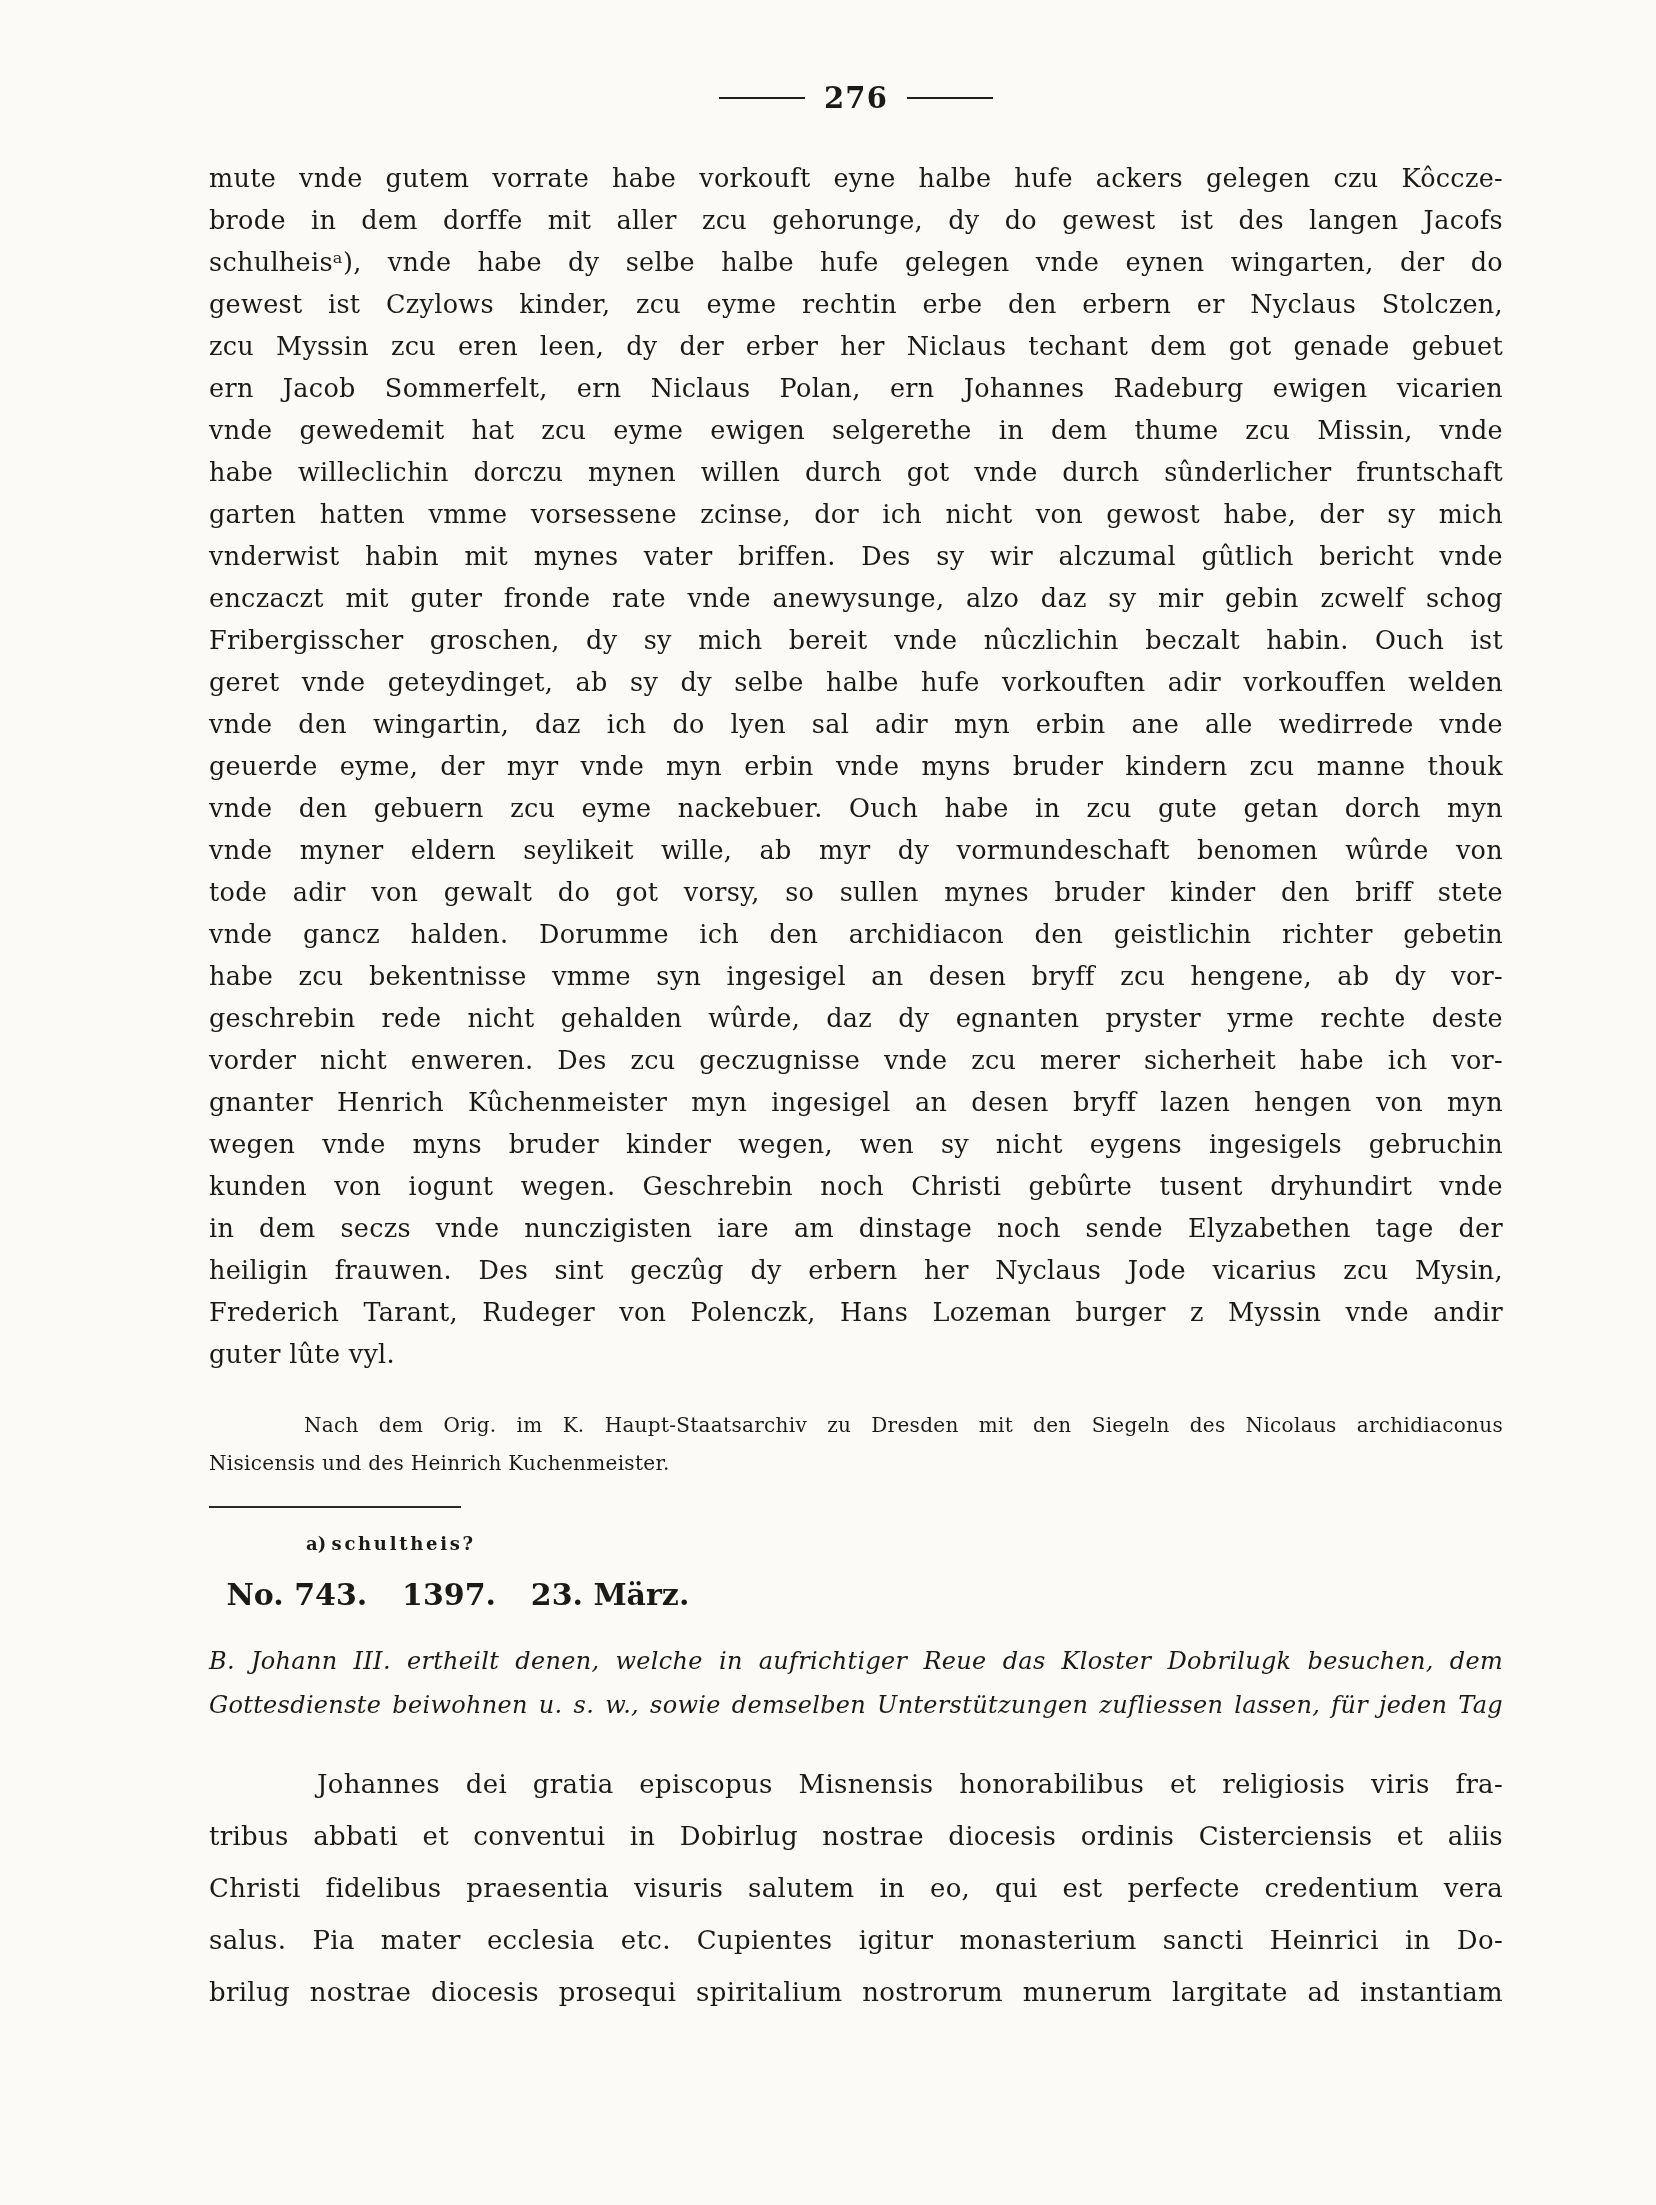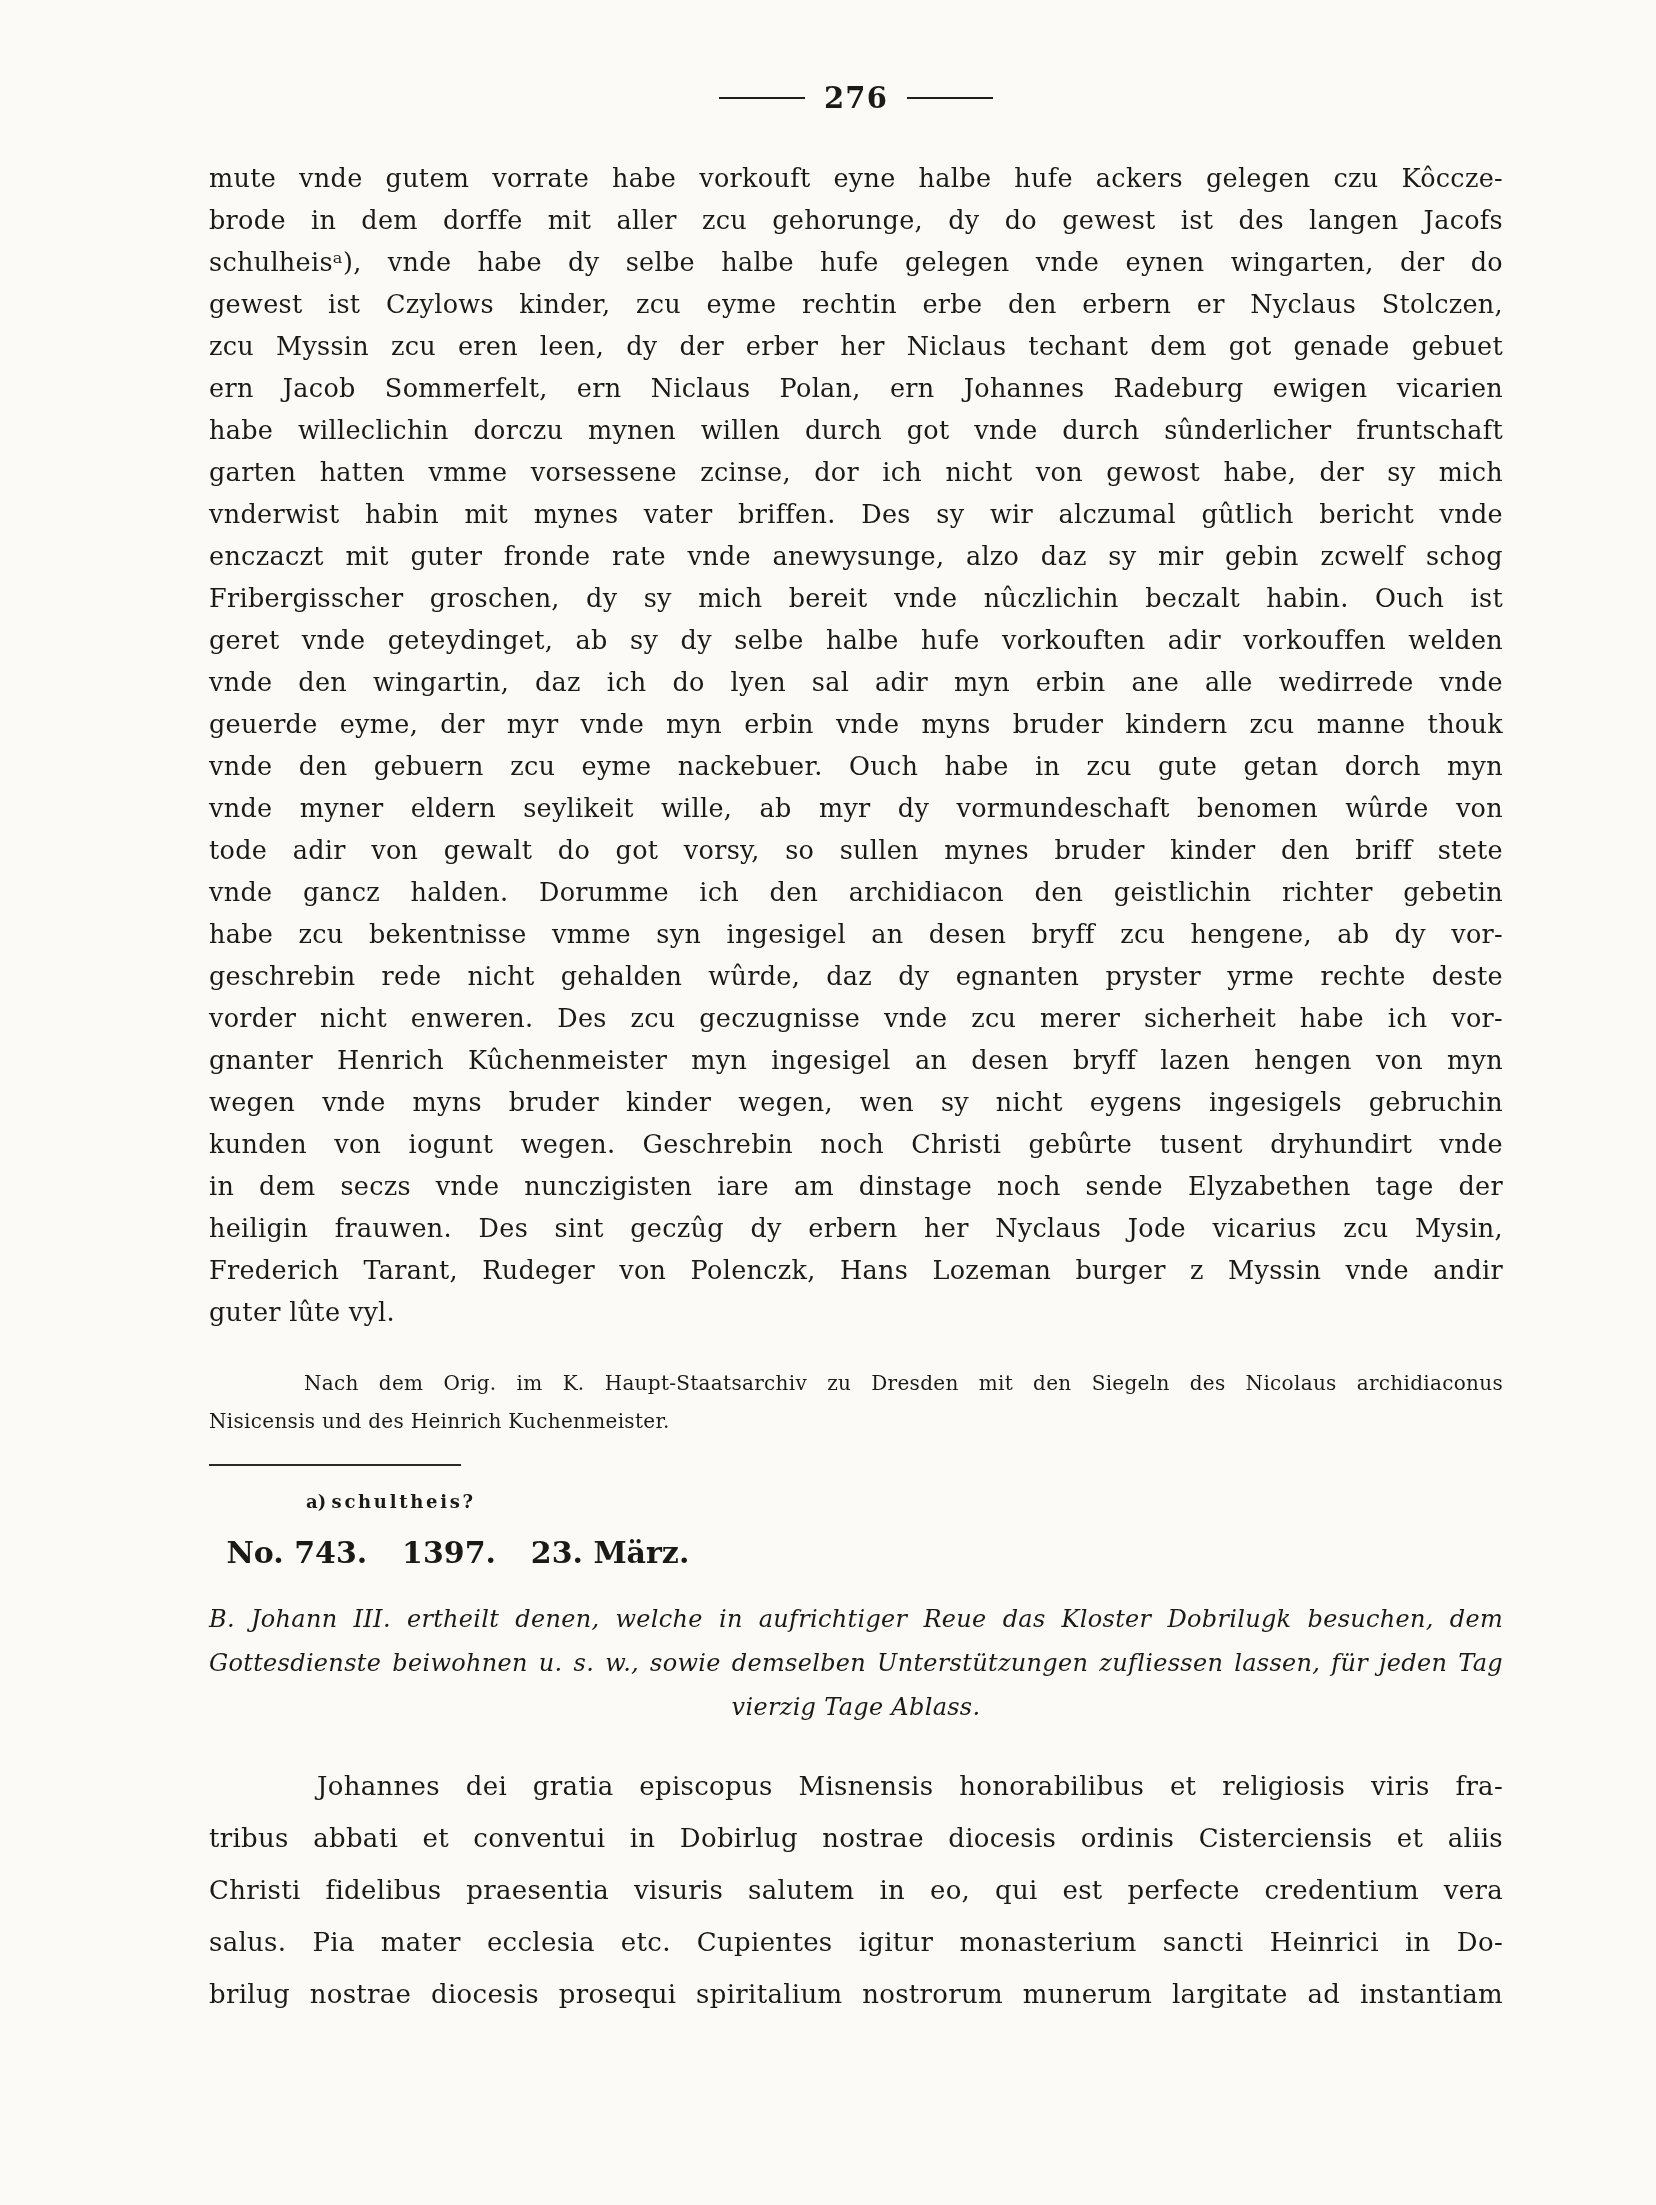--- a/index.html
+++ b/index.html
@@ -93,20 +93,21 @@
       <span class="header-rule"></span>
     </div>
 
     <section class="charter-text">
         <div class="tline">mute vnde gutem vorrate habe vorkouft eyne halbe hufe ackers gelegen czu Kôccze-</div>
         <div class="tline">brode in dem dorffe mit aller zcu gehorunge, dy do gewest ist des langen Jacofs</div>
         <div class="tline">schulheisᵃ), vnde habe dy selbe halbe hufe gelegen vnde eynen wingarten, der do</div>
         <div class="tline">gewest ist Czylows kinder, zcu eyme rechtin erbe den erbern er Nyclaus Stolczen,</div>
         <div class="tline">zcu Myssin zcu eren leen, dy der erber her Niclaus techant dem got genade gebuet</div>
         <div class="tline">ern Jacob Sommerfelt, ern Niclaus Polan, ern Johannes Radeburg ewigen vicarien</div>
+        <div class="tline">vnde gewedemit hat zcu eyme ewigen selgerethe in dem thume zcu Missin, vnde</div>
         <div class="tline">habe willeclichin dorczu mynen willen durch got vnde durch sûnderlicher fruntschaft</div>
         <div class="tline">garten hatten vmme vorsessene zcinse, dor ich nicht von gewost habe, der sy mich</div>
         <div class="tline">vnderwist habin mit mynes vater briffen.  Des sy wir alczumal gûtlich bericht vnde</div>
         <div class="tline">enczaczt mit guter fronde rate vnde anewysunge, alzo daz sy mir gebin zcwelf schog</div>
         <div class="tline">Fribergisscher groschen, dy sy mich bereit vnde nûczlichin beczalt habin.  Ouch ist</div>
         <div class="tline">geret vnde geteydinget, ab sy dy selbe halbe hufe vorkouften adir vorkouffen welden</div>
         <div class="tline">vnde den wingartin, daz ich do lyen sal adir myn erbin ane alle wedirrede vnde</div>
         <div class="tline">geuerde eyme, der myr vnde myn erbin vnde myns bruder kindern zcu manne thouk</div>
         <div class="tline">vnde den gebuern zcu eyme nackebuer.  Ouch habe in zcu gute getan dorch myn</div>
         <div class="tline">vnde myner eldern seylikeit wille, ab myr dy vormundeschaft benomen wûrde von</div>
@@ -135,21 +136,20 @@
       <span class="fn-marker">a)</span><span class="fn-text">schultheis?</span>
     </div>
 
     <div class="entry-heading">
       <span>No. 743.</span><span>1397.</span><span>23. März.</span>
     </div>
 
     <section class="entry-summary">
         <div class="tline">B. Johann III. ertheilt denen, welche in aufrichtiger Reue das Kloster Dobrilugk besuchen, dem</div>
         <div class="tline">Gottesdienste beiwohnen u. s. w., sowie demselben Unterstützungen zufliessen lassen, für jeden Tag</div>
-        <div class="tline last-center">vierzig Tage Ablass.</div>
       </section>
 
     <section class="entry-body">
         <div class="tline">Johannes dei gratia episcopus Misnensis honorabilibus et religiosis viris fra-</div>
         <div class="tline">tribus abbati et conventui in Dobirlug nostrae diocesis ordinis Cisterciensis et aliis</div>
         <div class="tline">Christi fidelibus praesentia visuris salutem in eo, qui est perfecte credentium vera</div>
         <div class="tline">salus.  Pia mater ecclesia etc.  Cupientes igitur monasterium sancti Heinrici in Do-</div>
         <div class="tline last-justify">brilug nostrae diocesis prosequi spiritalium nostrorum munerum largitate ad instantiam</div>
       </section>
 

